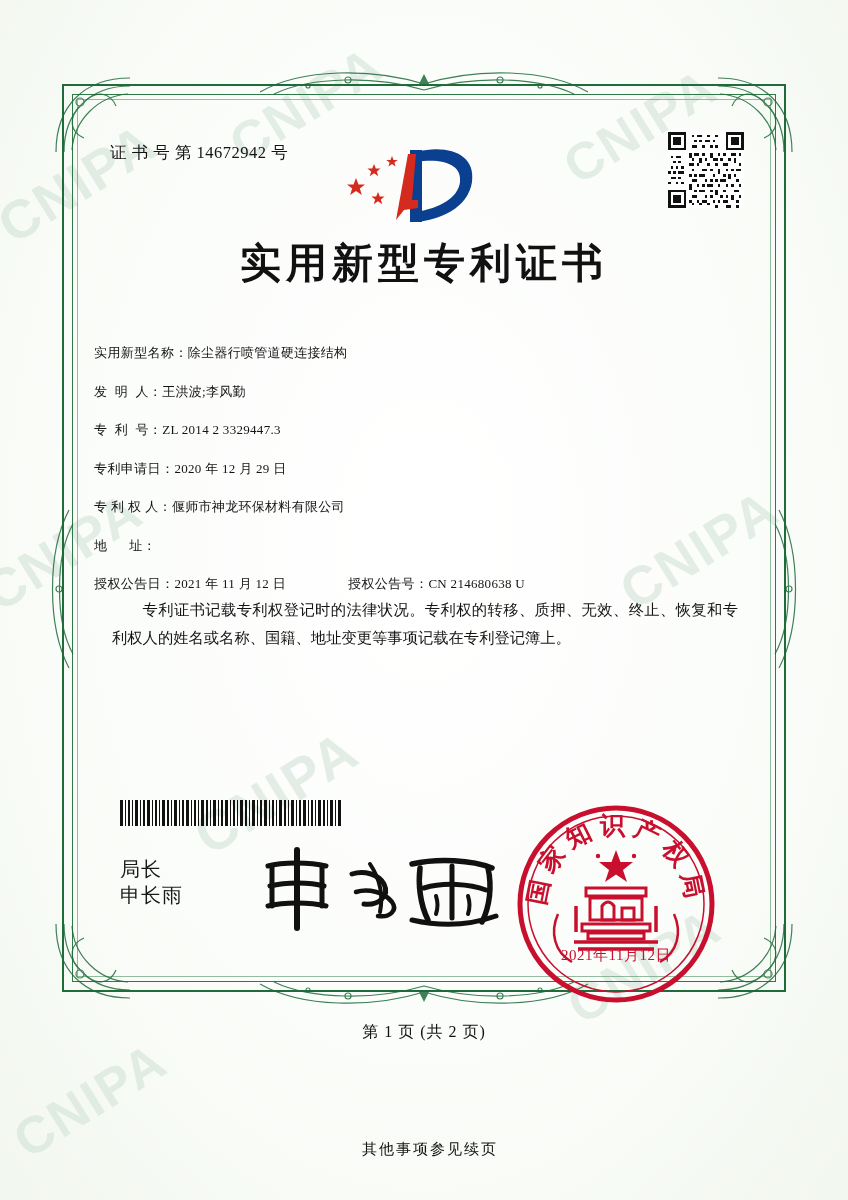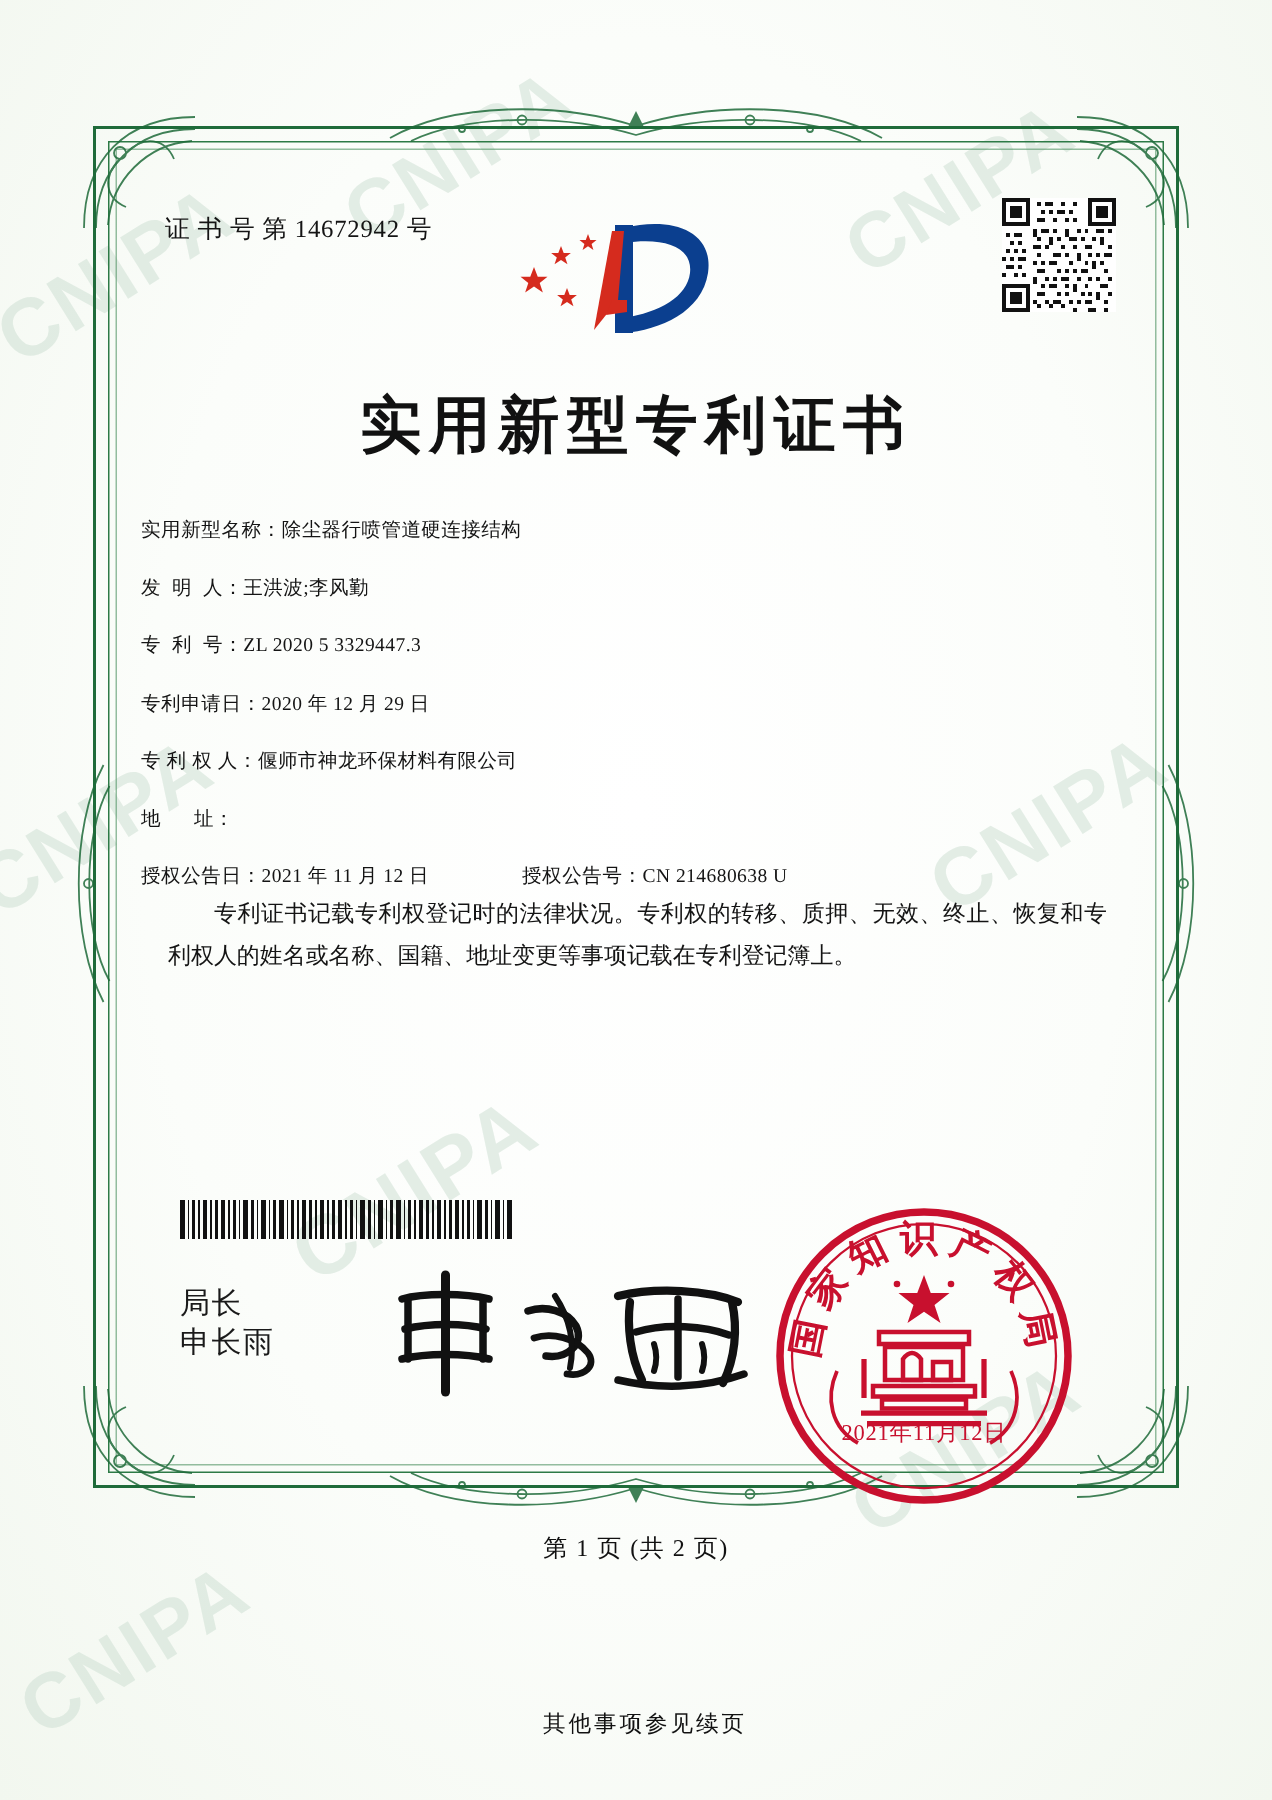--- a/index.html
+++ b/index.html
@@ -100,21 +100,21 @@
     transform: translateX(-50%);
     top: 54px;
     width: 160px;
     height: 96px;
   }
 
   .title {
     position: absolute;
     left: 0;
     right: 0;
-    top: 172px;
+    top: 152px;
     text-align: center;
     font-size: 41px;
     font-weight: 700;
     letter-spacing: 5px;
     color: #111111;
     font-family: "Liberation Serif", "DejaVu Serif", serif;
   }
 
   
   .fields {
@@ -489,21 +489,21 @@
       <div class="field">
         <span class="f-label">实用新型名称：</span>
         <span class="f-value">除尘器行喷管道硬连接结构</span>
       </div>
       <div class="field">
         <span class="f-label">发  明  人：</span>
         <span class="f-value">王洪波;李风勤</span>
       </div>
       <div class="field">
         <span class="f-label">专  利  号：</span>
-        <span class="f-value">ZL 2020 5 3329447.3</span>
+        <span class="f-value">ZL 2014 2 3329447.3</span>
       </div>
       <div class="field">
         <span class="f-label">专利申请日：</span>
         <span class="f-value">2020 年 12 月 29 日</span>
       </div>
       <div class="field">
         <span class="f-label">专 利 权 人：</span>
         <span class="f-value">偃师市神龙环保材料有限公司</span>
       </div>
       <div class="field">

